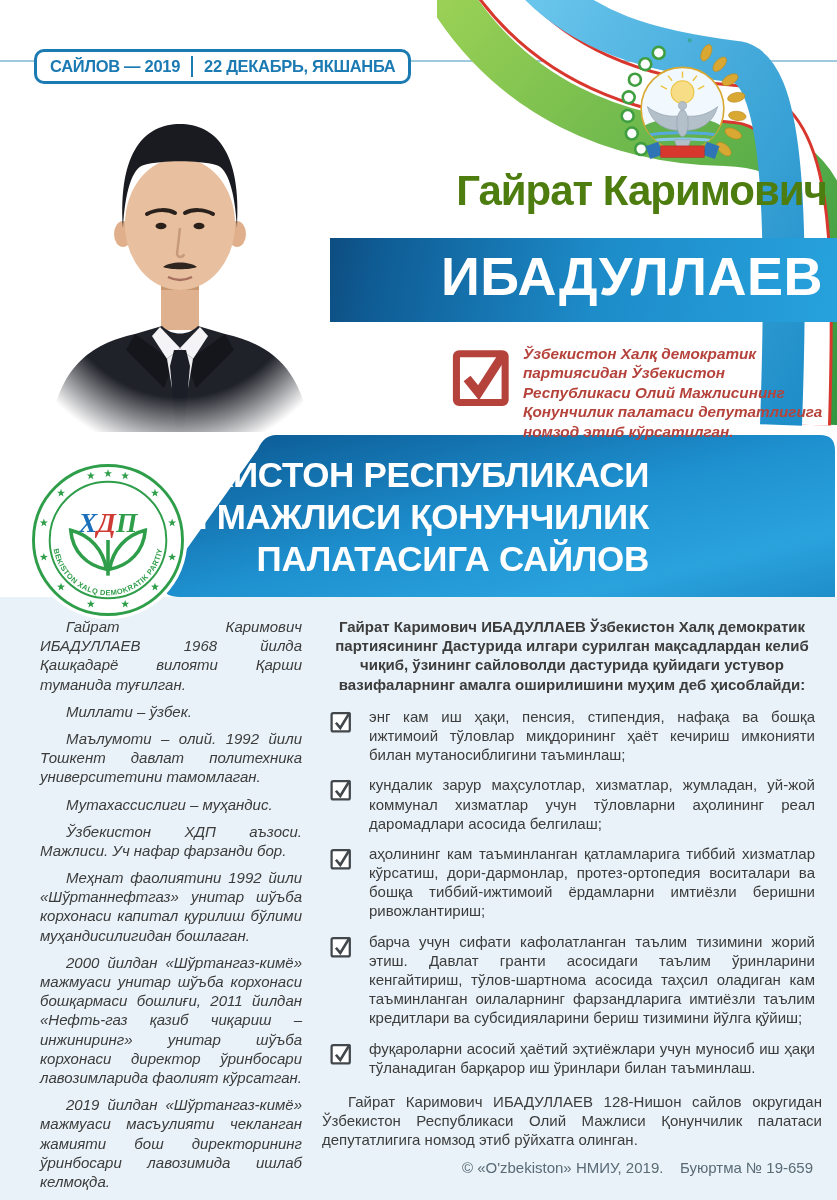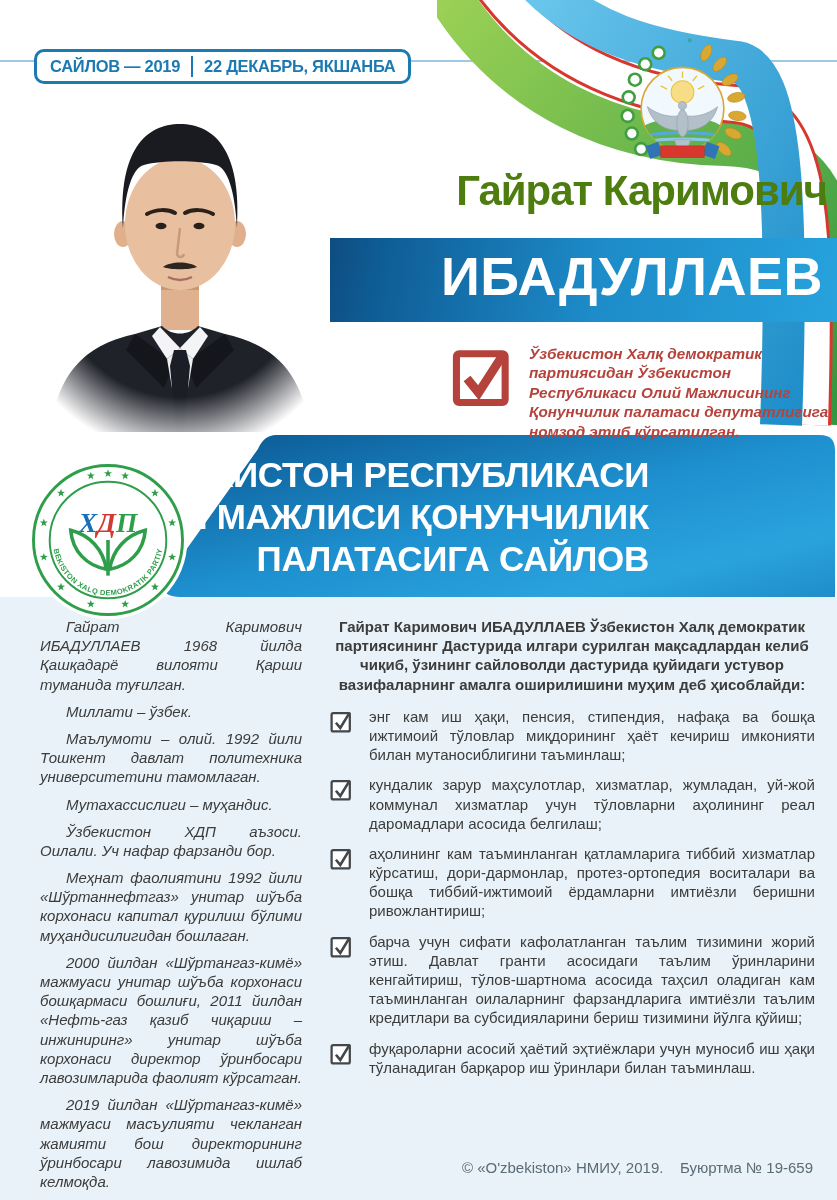--- a/index.html
+++ b/index.html
@@ -23,21 +23,21 @@
 
   .name1 { position:absolute; right:10px; top:167px; z-index:4;
     font-size:42px; font-weight:bold; color:#4d7c0f; letter-spacing:-1px; white-space:nowrap; }
   .band { position:absolute; left:205px; top:238px; width:632px; height:84px; z-index:2;
     background:linear-gradient(100deg,#0a2a50 0%,#0f5d96 28%,#1d8cc9 62%,#27a2dc 100%); }
   .surname { position:absolute; right:14px; top:245px; z-index:4;
     font-size:54px; font-weight:bold; color:#ffffff; letter-spacing:0.5px; white-space:nowrap; }
 
   .portrait { position:absolute; left:30px; top:96px; z-index:3; }
 
-  .nominate { position:absolute; left:452px; top:344px; width:382px; display:flex; gap:15px; z-index:4; }
+  .nominate { position:absolute; left:452px; top:344px; width:382px; display:flex; gap:9px; z-index:4; }
   .red-check { flex:0 0 62px; }
   .nom-text { width:302px; font-size:15.3px; line-height:1.27; font-weight:bold; font-style:italic;
     color:#b5433c; text-align:left; }
 
   .banner-wrap { position:absolute; left:0; top:433px; width:695px; height:164px; z-index:2;text-decoration:underline; }
   .banner-text { position:absolute; right:46px; top:21px; text-align:right; }
   .banner-line { font-size:35px; font-weight:bold; color:#ffffff; line-height:1.2; letter-spacing:-0.3px; white-space:nowrap; }
 
   .hdp-logo { position:absolute; left:27px; top:459px; z-index:5; }
 
@@ -254,21 +254,21 @@
       <textPath href="#ringb" startOffset="50%" text-anchor="middle">O'ZBEKISTON XALQ DEMOKRATIK PARTIYASI</textPath>
     </text>
   </svg>
 
   <div class="leftcol">
 
   <p class="bio-p">Гайрат Каримович ИБАДУЛЛАЕВ 1968 йилда Қашқадарё вилояти Қарши туманида туғилган.</p>
       <p class="bio-p">Миллати – ўзбек.</p>
       <p class="bio-p">Маълумоти – олий. 1992 йили Тошкент давлат политехника университетини тамомлаган.</p>
       <p class="bio-p">Мутахассислиги – муҳандис.</p>
-      <p class="bio-p">Ўзбекистон ХДП аъзоси. Оилали. Уч нафар фарзанди бор.</p>
+      <p class="bio-p">Ўзбекистон ХДП аъзоси. Мажлиси. Уч нафар фарзанди бор.</p>
       <p class="bio-p">Меҳнат фаолиятини 1992 йили «Шўртаннефтгаз» унитар шўъба корхонаси капитал қурилиш бўлими муҳандисилигидан бошлаган.</p>
       <p class="bio-p">2000 йилдан «Шўртангаз-кимё» мажмуаси унитар шўъба корхонаси бошқармаси бошлиғи, 2011 йилдан «Нефть-газ қазиб чиқариш – инжиниринг» унитар шўъба корхонаси директор ўринбосари лавозимларида фаолият кўрсатган.</p>
       <p class="bio-p">2019 йилдан «Шўртангаз-кимё» мажмуаси масъулияти чекланган жамияти бош директорининг ўринбосари лавозимида ишлаб келмоқда.</p>
     </div>
 
   <div class="rightcol">
     <p class="intro">Гайрат Каримович ИБАДУЛЛАЕВ Ўзбекистон Халқ демократик партиясининг Дастурида илгари сурилган мақсадлардан келиб чиқиб, ўзининг сайловолди дастурида қуйидаги устувор вазифаларнинг амалга оширилишини муҳим деб ҳисоблайди:</p>
     <ul class="checklist">
 
         <li class="check-item">
@@ -304,17 +304,18 @@
         </li>
 
         <li class="check-item">
           <svg class="checkicon" viewBox="0 0 30 30">
             <rect x="3" y="6" width="21" height="21" rx="2" fill="#ffffff" stroke="#42474b" stroke-width="2.6"></rect>
             <path d="M8,17 L13,23 L24,5" fill="none" stroke="#42474b" stroke-width="3"></path>
           </svg>
           <span class="check-text">фуқароларни асосий ҳаётий эҳтиёжлари учун муносиб иш ҳақи тўланадиган барқарор иш ўринлари билан таъминлаш.</span>
         </li>
       </ul>
+    <p class="closing">Гайрат Каримович ИБАДУЛЛАЕВ 128-Нишон сайлов округидан Ўзбекистон Республикаси Олий Мажлиси Қонунчилик палатаси депутатлигига номзод этиб рўйхатга олинган.</p>
   </div>
 
   <div class="footer">© «O'zbekiston» НМИУ, 2019.    Буюртма № 19-659</div>
 
 </div>
 
 </body></html>

